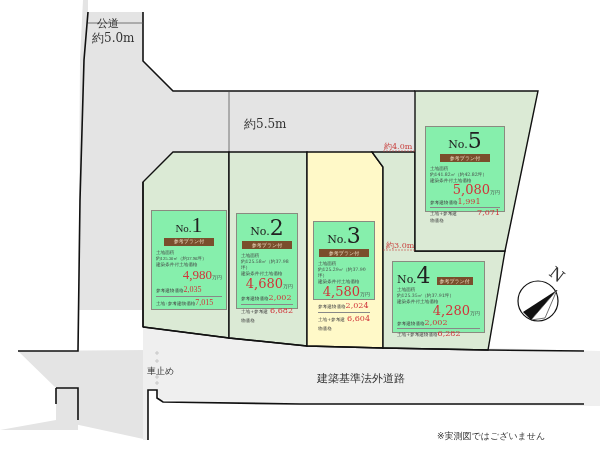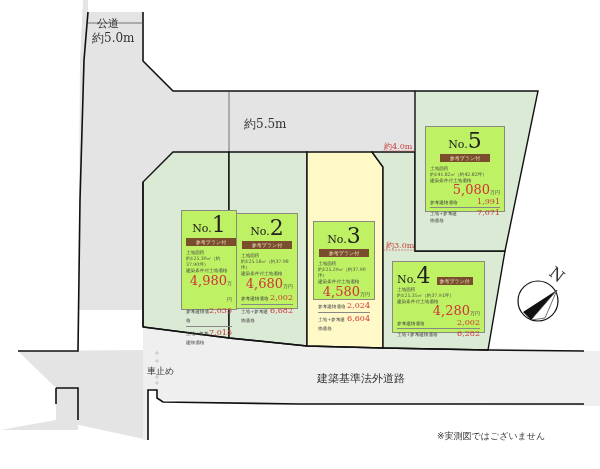--- a/index.html
+++ b/index.html
@@ -1,26 +1,26 @@
 <!DOCTYPE html>
 <html><head>
 <meta charset="utf-8">
 <style>
   html, body { margin:0; padding:0; background:#ffffff; }
   body { width:600px; height:469px; position:relative; overflow:hidden; font-family:"DejaVu Serif", serif; }
   svg.map { position:absolute; left:0; top:0; }
   .label { position:absolute; color:#333; font-family:"DejaVu Serif", serif; white-space:nowrap; }
-  .card { position:absolute; background:#bef264; border:1px solid #8a8a80; box-sizing:border-box; padding:3px 4px; font-family:"DejaVu Serif", serif; color:#444; }
+  .card { position:absolute; background:#86efac; border:1px solid #8a8a80; box-sizing:border-box; padding:3px 4px; font-family:"DejaVu Serif", serif; color:#444; }
   .card .no { font-size:11px; color:#222; line-height:1; text-align:center; }
   .card .no b { font-size:22px; font-weight:normal; }
   .card .badge { display:block; margin:2px auto 4px; width:50px; height:8px; background:#7a4e2c; color:#f3e3c8; font-size:5px; line-height:8px; text-align:center; }
   .card .small { font-size:4.6px; line-height:6px; color:#444; }
   .card .price { font-size:13px; color:#d0343a; text-align:right; line-height:14px; }
   .card .price span.u { font-size:5px; color:#444; }
-  .card .row { font-size:4.6px; display:flex; justify-content:space-between; align-items:baseline; line-height:9px; }
+  .card .row { font-size:4.6px; display:flex; align-items:baseline; line-height:9px; }
   .card .row .v { color:#d0343a; font-size:8px; }
   .card hr { border:0; border-top:1px solid #888; margin:1px 0; }
   .red { color:#c8403e; }
 </style>
 </head>
 <body>
 
 <svg class="map" width="600" height="469" viewBox="0 0 600 469">
 
   <polygon fill="#e4e4e4" stroke="none" points="88,12 143,12 143,61 173,91 415,91 415,152 173,152 143,182 143,310 78,310 78,430 0,430 0,0 88,0"></polygon>
@@ -70,21 +70,21 @@
 <div class="label" style="left:97px; top:16px; font-size:11px;">公道</div>
 <div class="label" style="left:92px; top:30px; font-size:12px;text-align:center;">約5.0m</div>
 <div class="label" style="left:244px; top:116px; font-size:12px;">約5.5m</div>
 <div class="label red" style="left:384px; top:141px; font-size:8px;">約4.0m</div>
 <div class="label red" style="left:386px; top:240px; font-size:8px;">約3.0m</div>
 <div class="label" style="left:147px; top:365px; font-size:9px;">車止め</div>
 <div class="label" style="left:293px; top:371px; font-size:11px;margin-left:24px;">建築基準法外道路</div>
 <div class="label" style="left:550px; top:265px; font-size:16px; transform:rotate(38deg); font-family:'DejaVu Serif', serif;">N</div>
 <div class="label" style="left:437px; top:430px; font-size:9px; font-family:'DejaVu Sans', sans-serif;">※実測図ではございません</div>
 
-<div class="card" style="left:181px; top:210px; width:56px; height:100px;">
+<div class="card" style="left:151px; top:210px; width:76px; height:100px;font-family:Liberation Serif, serif;">
   <div class="no"><span>No.</span><b>1</b></div>
   <span class="badge">参考プラン付</span>
   <div class="small">土地面積</div>
   <div class="small">約125.30㎡（約37.90坪）</div>
   <div class="small">建築条件付土地価格</div>
   <div class="price"><span>4,980</span><span class="u">万円</span></div>
   <div class="row">
       <span>参考建物価格</span>
       <span class="v">2,035</span>
     </div>

